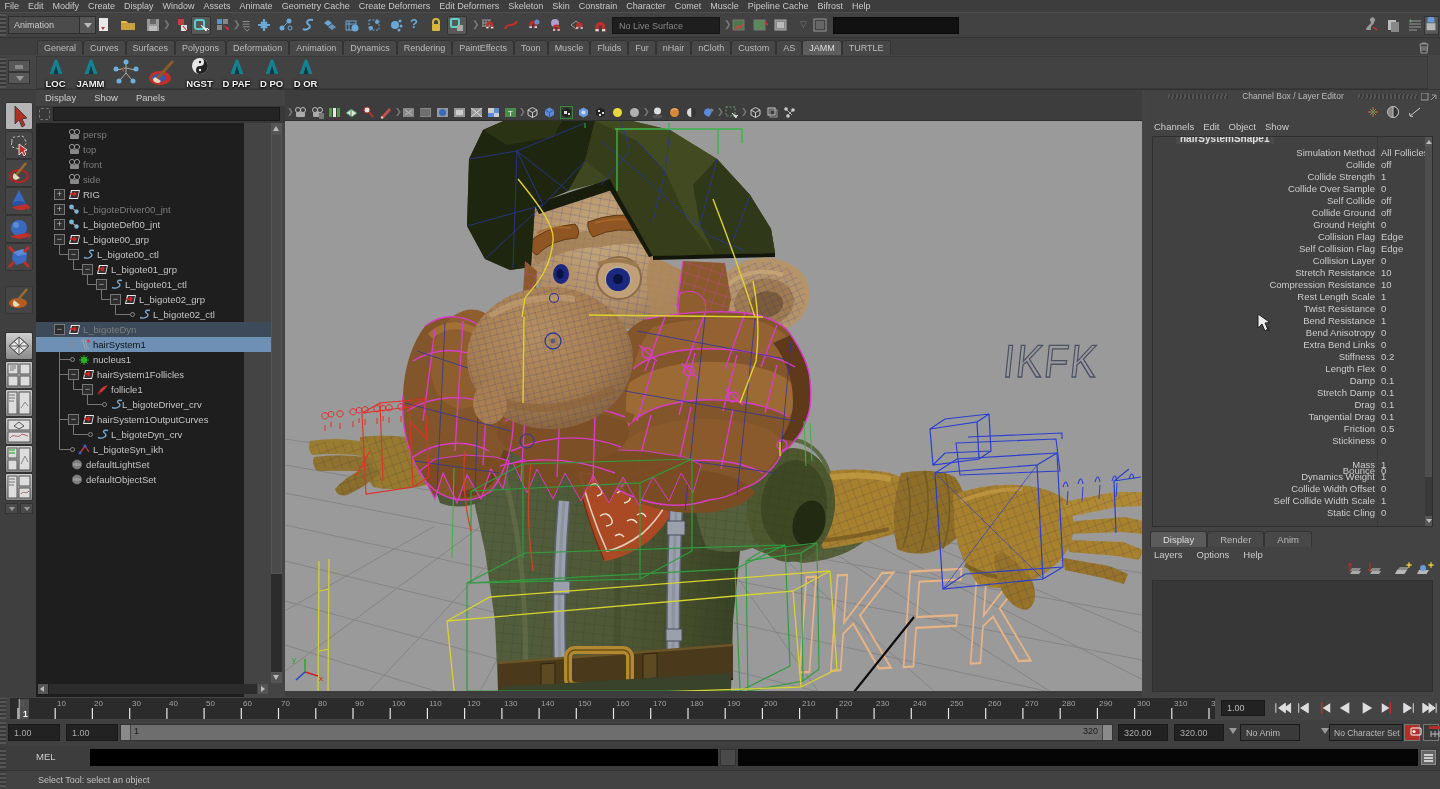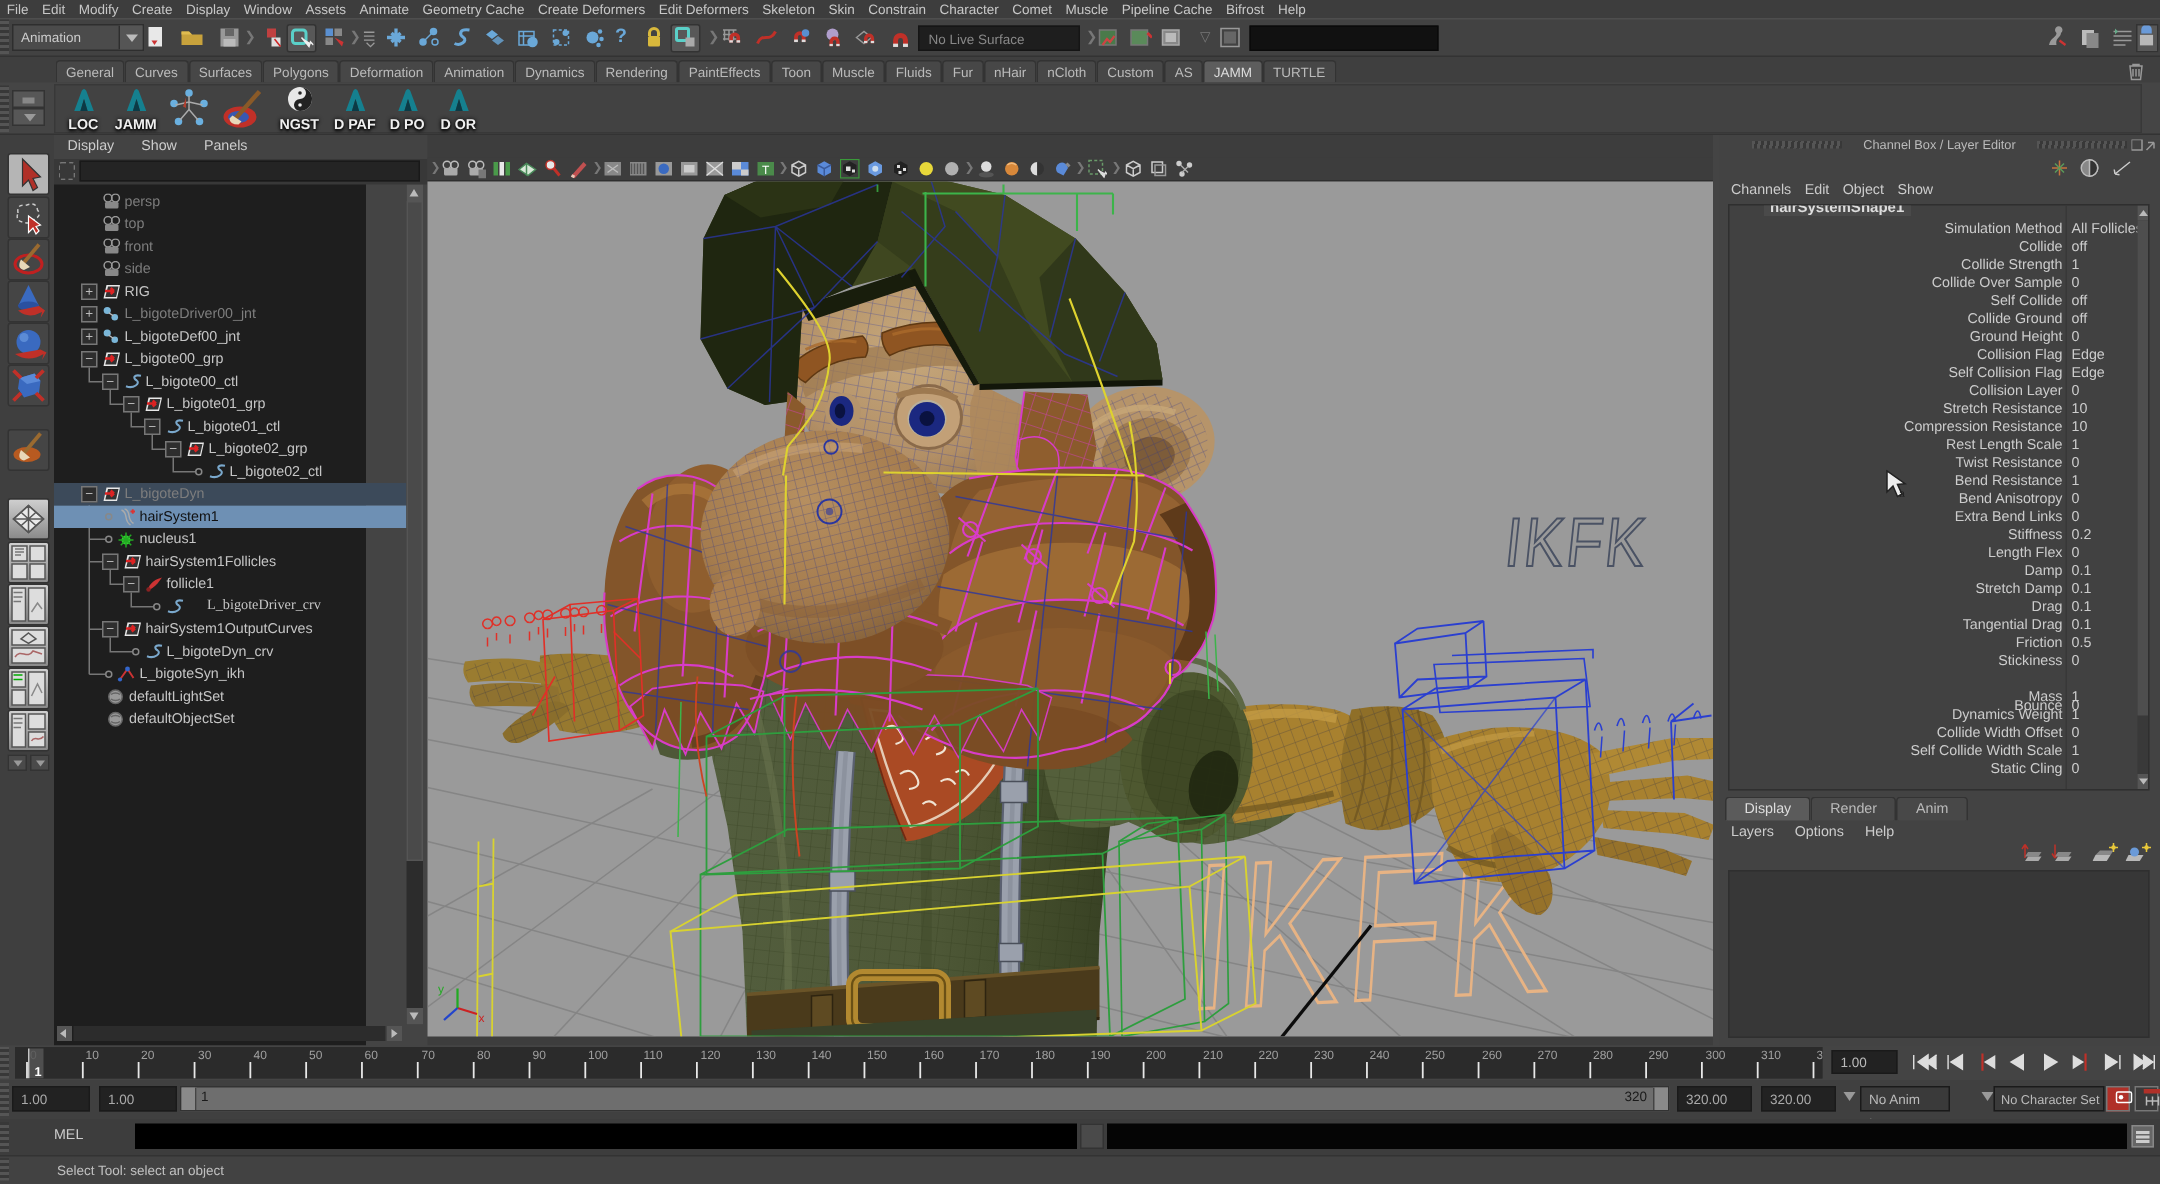--- a/index.html
+++ b/index.html
@@ -604,21 +604,21 @@
               <path d="M2 10 C4 4 8 2 12 1 L9 5 C7 7 5 9 2 10" fill="#c33"></path>
               <circle cx="3" cy="9" r="1.5" fill="#822"></circle>
             </svg></span>
           <span class="tx" style="left:75px;">follicle1</span>
         </div>
 <div class="orow" style="top:274px;">
           <span class="dot" style="left:66px;"></span>
           <span class="oic" style="left:74px;"><svg width="14" height="11" viewBox="0 0 14 11">
               <path d="M12 1.5 C7 0.5 6.5 3 9 4.5 C12 6.5 7 10.5 2 8.5" fill="none" stroke="#7aa8cc" stroke-width="1.4"></path>
             </svg></span>
-          <span class="tx" style="left:102px;font-family:Liberation Serif, serif;">L_bigoteDriver_crv</span>
+          <span class="tx" style="left:86px;">L_bigoteDriver_crv</span>
         </div>
 <div class="orow" style="top:289px;">
           <span class="exp" style="left:32px;">−</span>
           <span class="oic" style="left:46px;"><svg width="13" height="11" viewBox="0 0 13 11">
               <polygon points="3,1 12,1 10,10 1,10" fill="#e8e8e8"></polygon>
               <polygon points="4,2 11,2 9.4,9 2.2,9" fill="#333"></polygon>
               <path d="M2 5 L8 5 M8 5 L5.8 3 M8 5 L5.8 7" stroke="#d22" stroke-width="1.6" fill="none"></path>
             </svg></span>
           <span class="tx" style="left:61px;">hairSystem1OutputCurves</span>
         </div>

